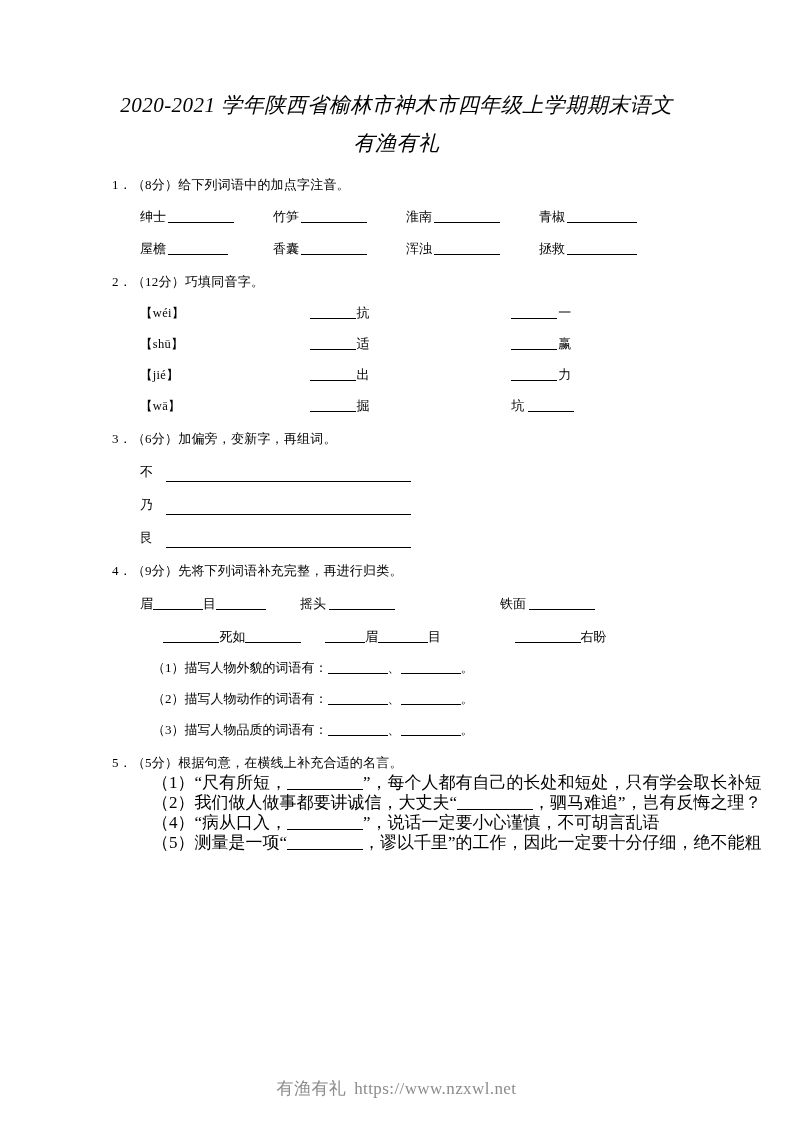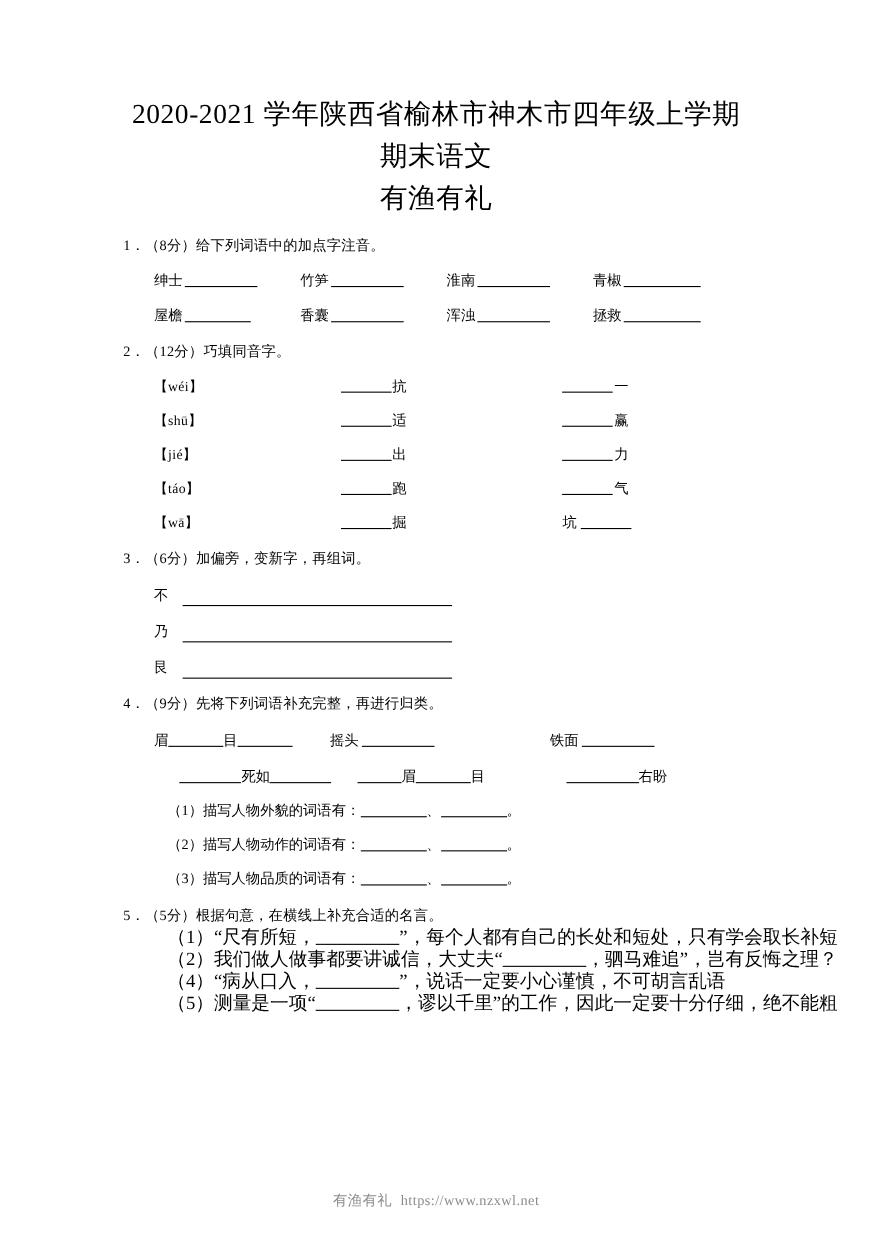--- a/index.html
+++ b/index.html
@@ -17,25 +17,26 @@
   }
   .page {
     position: relative;
     width: 793px;
     height: 1122px;
     box-sizing: border-box;
     padding: 86px 112px 0 112px;
   }
   .doc-title {
     text-align: center;
-    font-size: 25px;
+    font-size: 21px;
     line-height: 38px;
     font-weight: normal;
     letter-spacing: 0.5px;
     margin: 0 0 6px 0;
+    font-style: italic;
   }
   .doc-title .line2 { display: block; }
 
   .q {
     margin-top: 13px;
     font-size: 13px;
     line-height: 20px;
   }
   .q-head {
     font-size: 13px;
@@ -134,21 +135,21 @@
     white-space: nowrap;
   }
 
   
   .footer {
     position: absolute;
     left: 0;
     right: 0;
     bottom: 22px;
     text-align: center;
-    font-size: 13px;
+    font-size: 17px;
     color: #8c8c8c;
     letter-spacing: 0.4px;
   }
   .footer .brand { margin-right: 8px; }
 </style>
 </head>
 <body>
 
 <div class="page">
 
@@ -206,25 +207,20 @@
       <div class="ty-col"><span class="bl bl-46"></span><span>赢</span></div>
     </div>
 
     <div class="ty-row">
       <div class="ty-label"><span class="py">【jié】</span></div>
       <div class="ty-col"><span class="bl bl-46"></span><span>出</span></div>
       <div class="ty-col"><span class="bl bl-46"></span><span>力</span></div>
     </div>
 
 
-    <div class="ty-row">
-      <div class="ty-label"><span class="py">【táo】</span></div>
-      <div class="ty-col"><span class="bl bl-46"></span><span>跑</span></div>
-      <div class="ty-col"><span class="bl bl-46"></span><span>气</span></div>
-    </div>
 
     <div class="ty-row">
       <div class="ty-label"><span class="py">【wā】</span></div>
       <div class="ty-col"><span class="bl bl-46"></span><span>掘</span></div>
       <div class="ty-col"><span>坑</span>&nbsp;<span class="bl bl-46"></span></div>
     </div>
   </div>
 
   <div class="q">
     <div class="q-head">3．（6分）加偏旁，变新字，再组词。</div>

